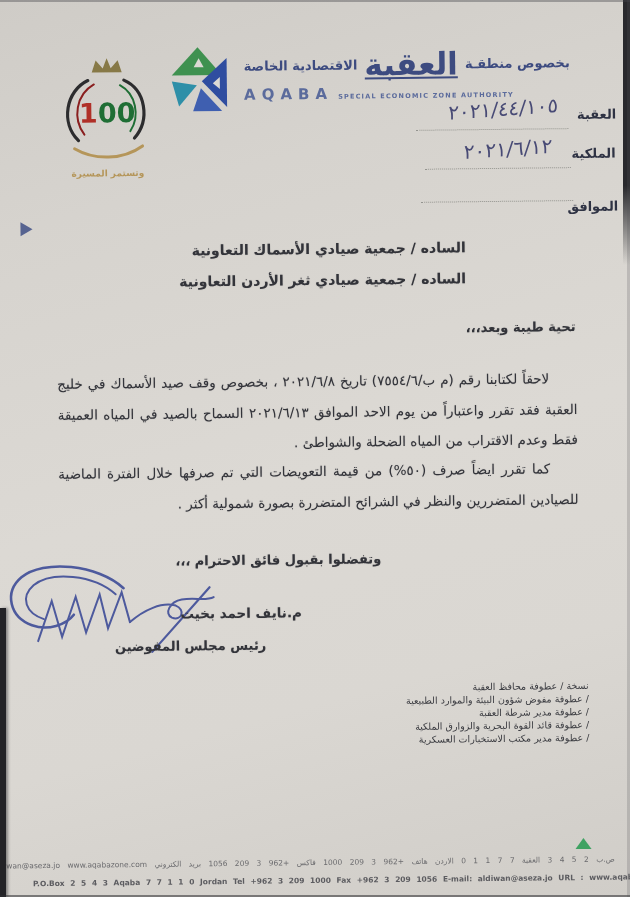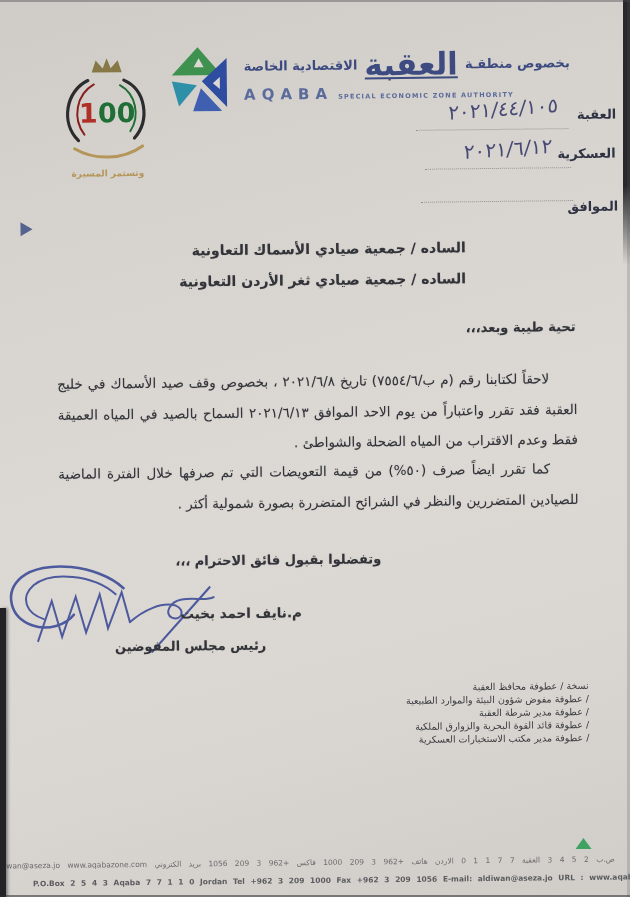--- a/index.html
+++ b/index.html
@@ -108,21 +108,21 @@
           <span class="name">AQABA</span>
           <span class="suffix">SPECIAL ECONOMIC ZONE AUTHORITY</span>
         </div>
       </div>
     </div>
 
     <div class="abs ref-label" style="right:10px; top:110px;">العقبة</div>
     <div class="abs hand" style="right:68px; top:99px;">٢٠٢١/٤٤/١٠٥</div>
     <div class="abs refline" style="left:420px; top:131px; width:152px;"></div>
 
-    <div class="abs ref-label" style="right:11px; top:149px;">العسكرية</div>
+    <div class="abs ref-label" style="right:11px; top:149px;">الملكية</div>
     <div class="abs hand" style="right:74px; top:139px;">٢٠٢١/٦/١٢</div>
     <div class="abs refline" style="left:428px; top:170px; width:146px;"></div>
 
     <div class="abs ref-label" style="right:9px; top:202px;">الموافق</div>
     <div class="abs refline" style="left:424px; top:203px; width:152px;"></div>
 
     <div class="abs mark-blue-tri"></div>
 
     <div class="abs addressees txt">
       <div>الساده / جمعية صيادي الأسماك التعاونية</div>

